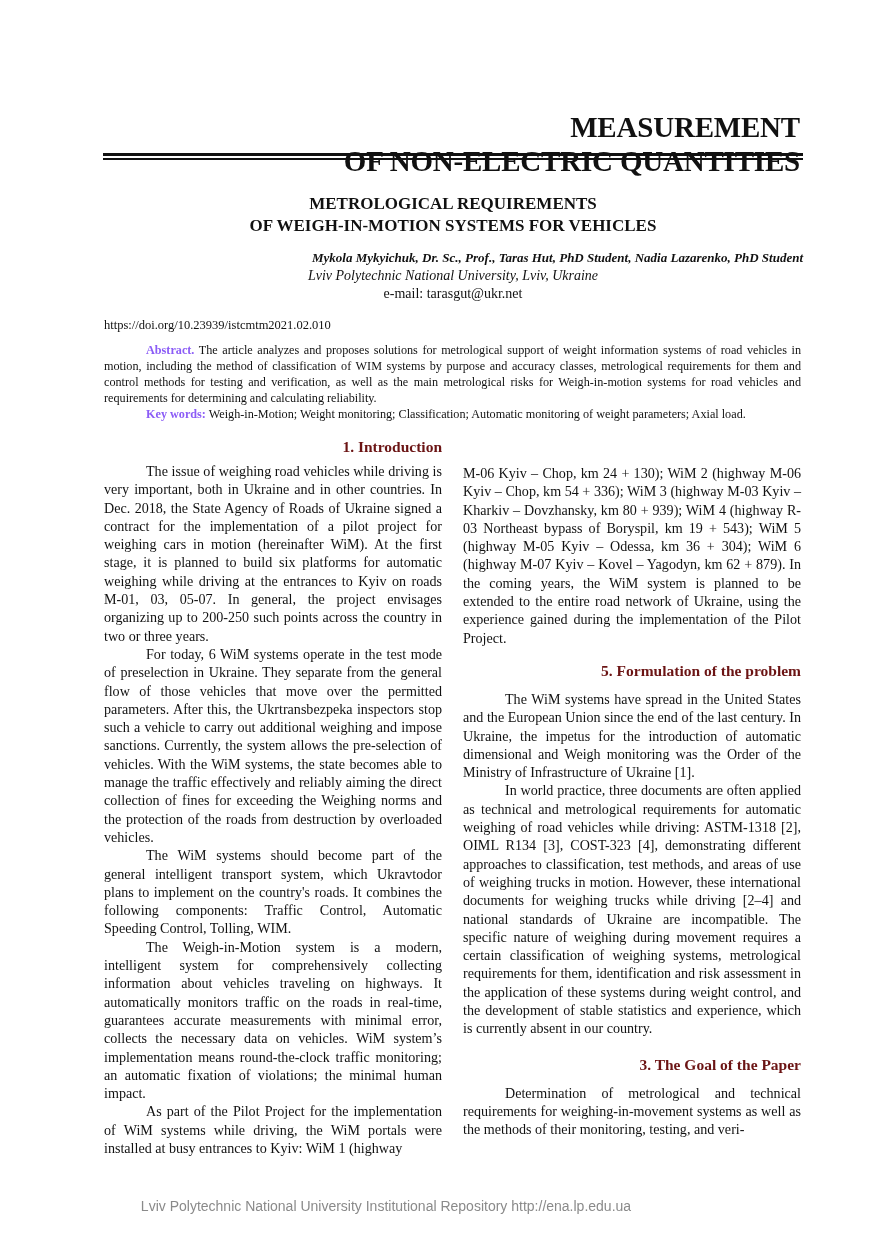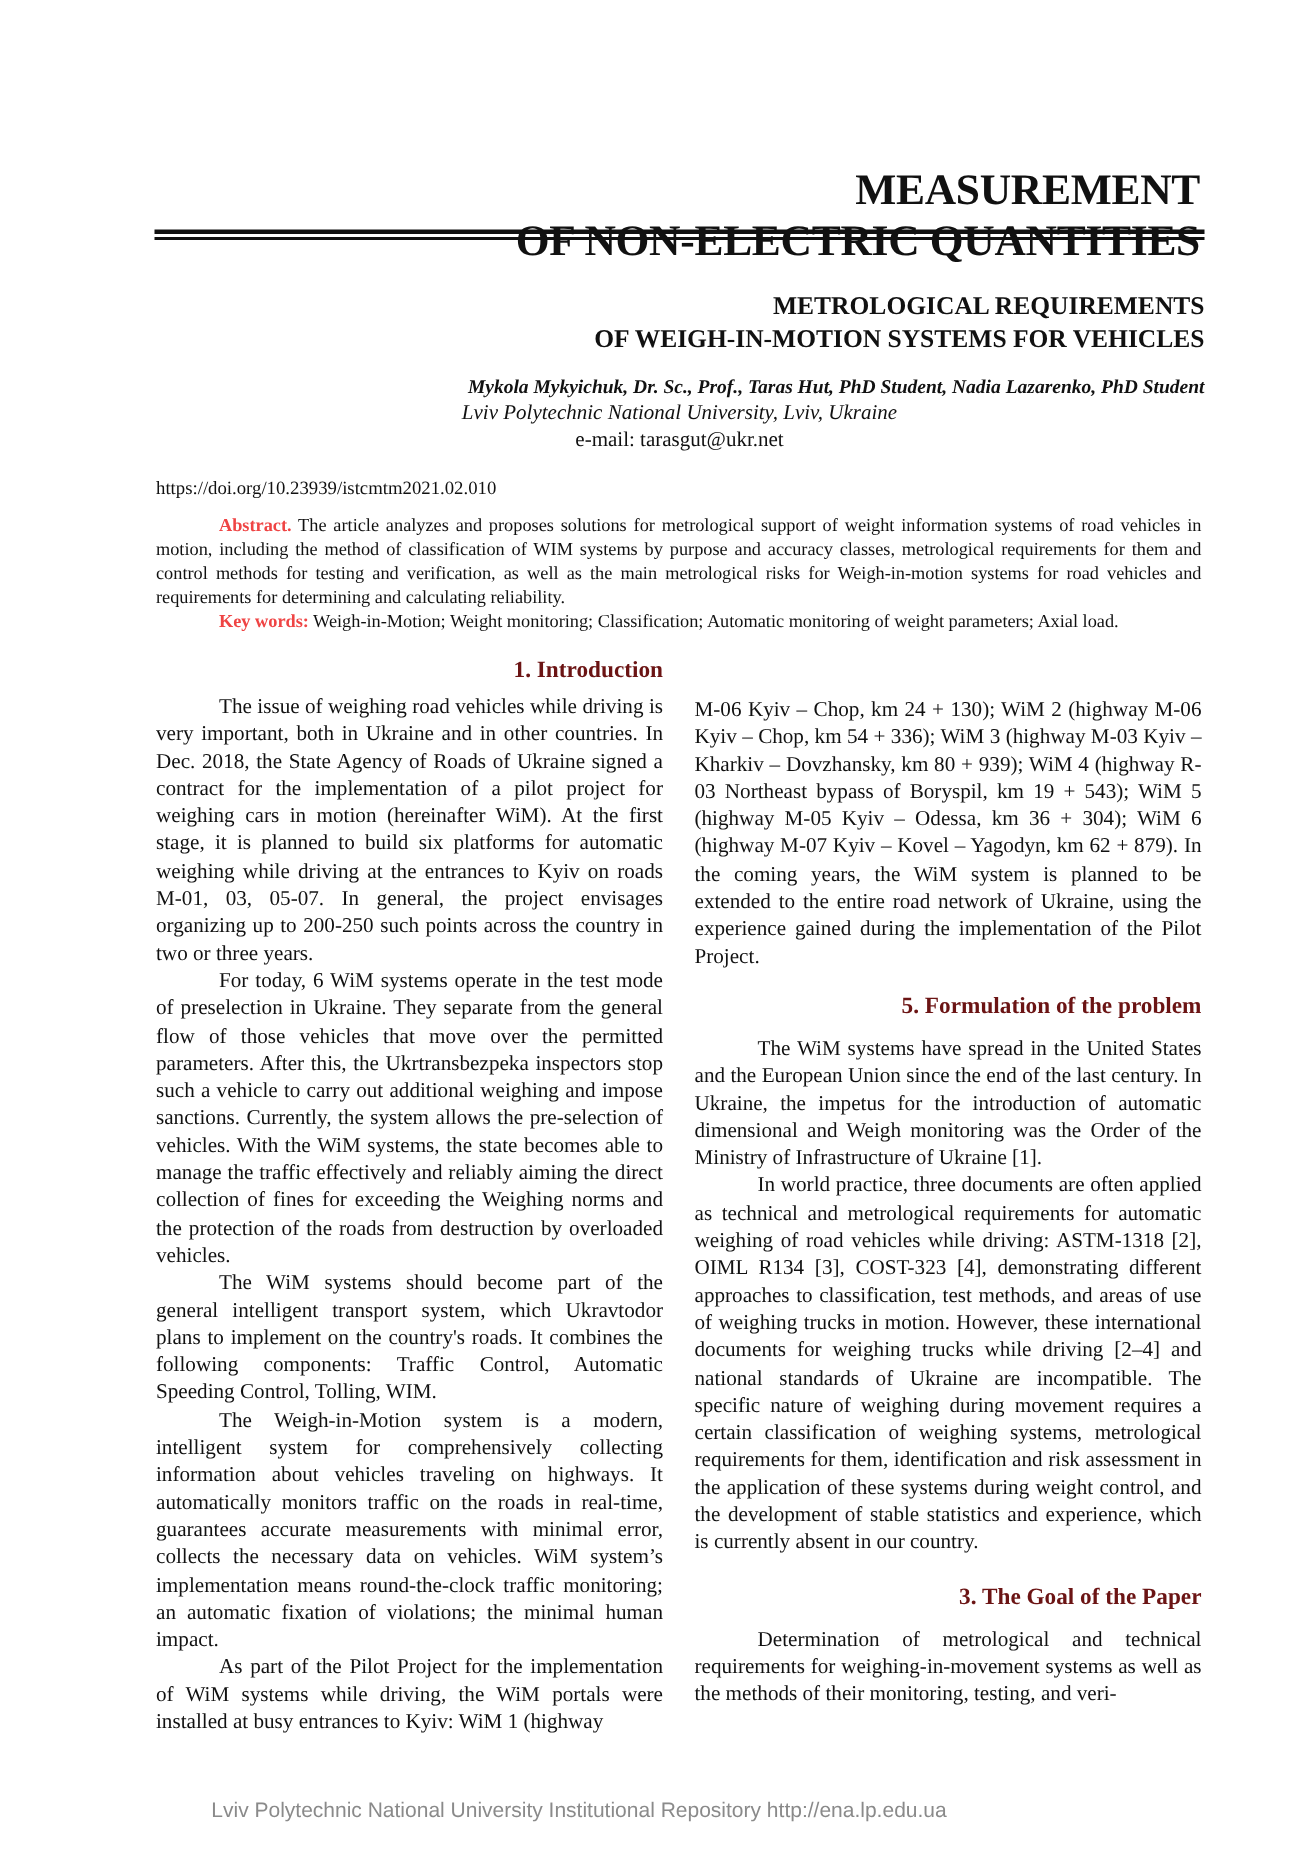--- a/index.html
+++ b/index.html
@@ -9,33 +9,33 @@
 
   .journal-title { position: absolute; left: 100px; width: 700px; top: 84px;
                    text-align: right; font-weight: bold; font-size: 29px; line-height: 34px;
                    letter-spacing: -0.2px; margin-top: 26px; }
   .rule { position: absolute; left: 103px; width: 700px; top: 153px; }
   .rule .thick { height: 3px; background: #111; }
   .rule .gap { height: 2px; }
   .rule .thin { height: 2px; background: #111; }
 
   .paper-title { position: absolute; left: 103px; width: 700px; top: 193px;
-                 text-align: right; font-weight: bold; font-size: 17px; line-height: 22px; }
+                 text-align: center; font-weight: bold; font-size: 17px; line-height: 22px; }
   .authors { position: absolute; left: 103px; width: 700px; top: 249px;
              text-align: right; font-style: italic; font-weight: bold; font-size: 13px; line-height: 18px; }
   .affil { position: absolute; left: 103px; width: 700px; top: 267px;
            text-align: center; font-style: italic; font-size: 14px; line-height: 18px; }
   .email { position: absolute; left: 103px; width: 700px; top: 285px;
            text-align: center; font-size: 14px; line-height: 18px; }
   .doi { position: absolute; left: 104px; top: 317px; font-size: 12.5px; line-height: 16px; text-align: center; }
 
   .abstract { position: absolute; left: 104px; width: 697px; top: 342px;
               font-size: 12.2px; line-height: 16px; text-align: justify; }
   .abstract p { margin: 0; text-indent: 42px; }
-  .label-red { color: #ef4444; font-weight: bold; }
+  .label-red { color: #8b5cf6; font-weight: bold; }
 
   .col { position: absolute; top: 437px; width: 338px; font-size: 14.1px; line-height: 18.3px; }
   .col.left { left: 104px; }
   .col.right { left: 463px; top: 440px; }
   .col p { margin: 0; text-align: justify; text-indent: 42px; }
   .col p.noindent { text-indent: 0; margin-top: 24px; }
   .col h2 { margin: 0; font-size: 15.5px; color: #6b1414; font-weight: bold; line-height: 20px;
             padding-left: 40px; text-align: right; }
   .col h2.h-intro { margin-bottom: 5px; }
   .col h2.h-sec { margin-top: 14px; margin-bottom: 9px; }

